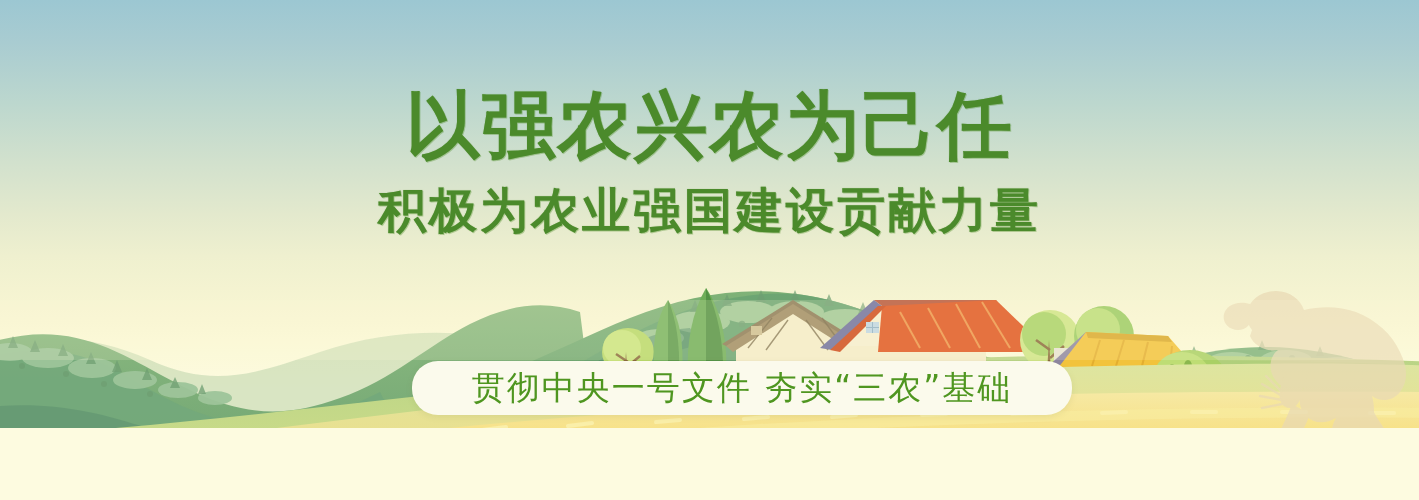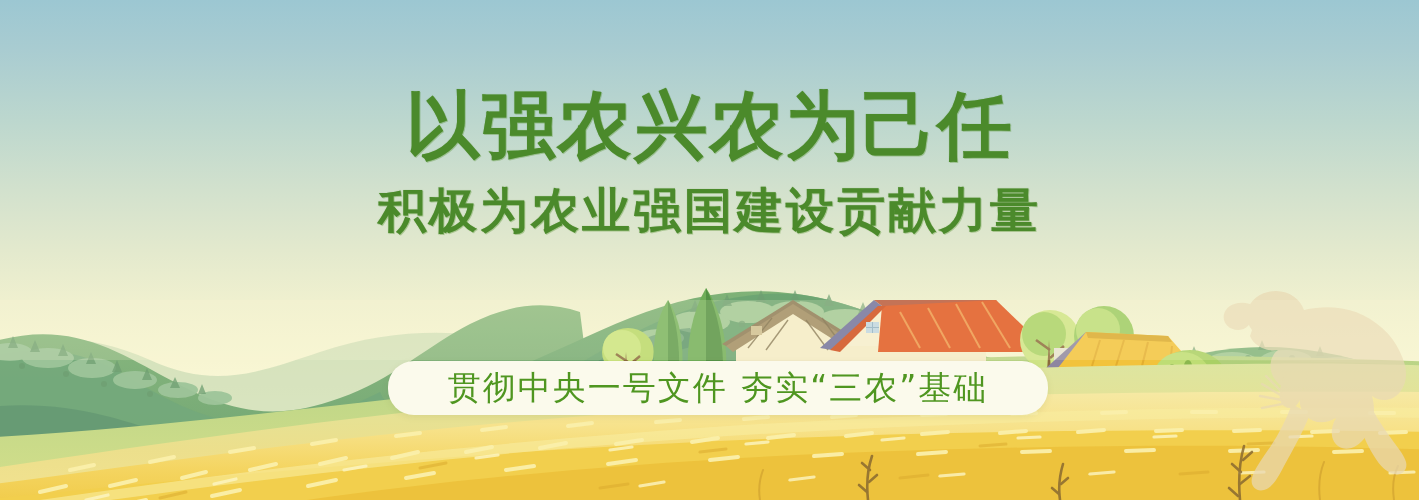--- a/index.html
+++ b/index.html
@@ -2,21 +2,21 @@
 <html><head>
 <meta charset="utf-8">
 <style>
   html,body{margin:0;padding:0;}
   body{
     width:1419px;height:500px;overflow:hidden;
     font-family:"Liberation Sans","DejaVu Sans",sans-serif;
     background:#fdfbe0;
   }
   #banner{
-    position:relative;width:1419px;height:500px;overflow:hidden;
+    position:relative;width:1419px;height:428px;overflow:hidden;
     background:linear-gradient(to bottom,
       #9cc7d2 0%,
       #a9ccd1 10%,
       #bcd7ce 24%,
       #d2e1cd 38%,
       #e3e9cd 50%,
       #eff0cf 60%,
       #f7f5d2 72%,
       #fbf9d8 82%,
       #fdfbe0 92%,
@@ -36,21 +36,21 @@
     color:#4b8a2b;
     letter-spacing:2px;
     line-height:1.0;
     text-shadow:0 0 1px rgba(75,138,43,.55), 1px 1px 0 rgba(90,150,50,.35);
   }
   #hl1{font-size:74px;}
   #hl2{font-size:48px;margin-top:24px;letter-spacing:3px;}
 
   
   #subtitle-pill{
-    position:absolute;left:388px;top:361px;width:660px;height:54px;
+    position:absolute;left:412px;top:361px;width:660px;height:54px;
     background:#fbfaec;
     border-radius:26px;
     box-shadow:0 2px 6px rgba(120,130,70,.13);
     display:flex;align-items:center;justify-content:center;
     z-index:50;
   }
   #subtitle-text{
     font-family:"DejaVu Sans","Liberation Sans",sans-serif;
     font-size:33px;color:#4f9620;letter-spacing:2px;white-space:nowrap;
   }

